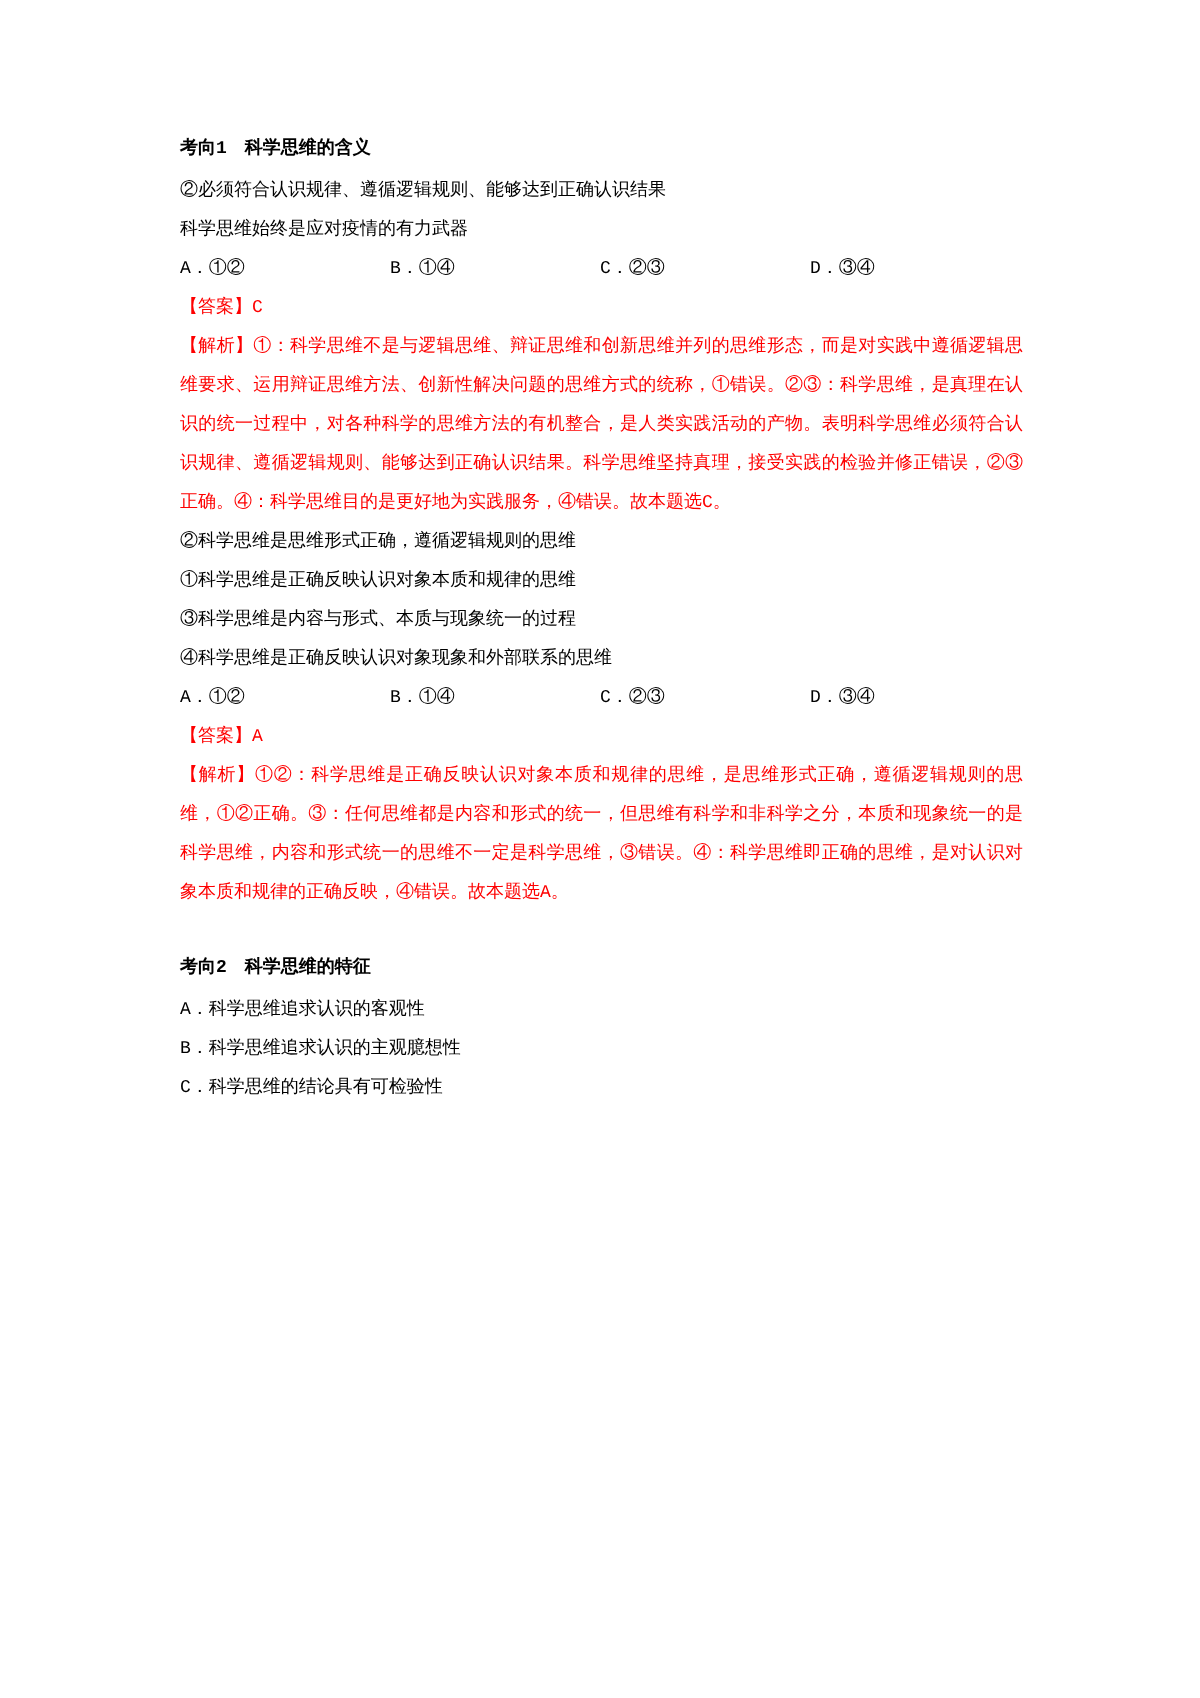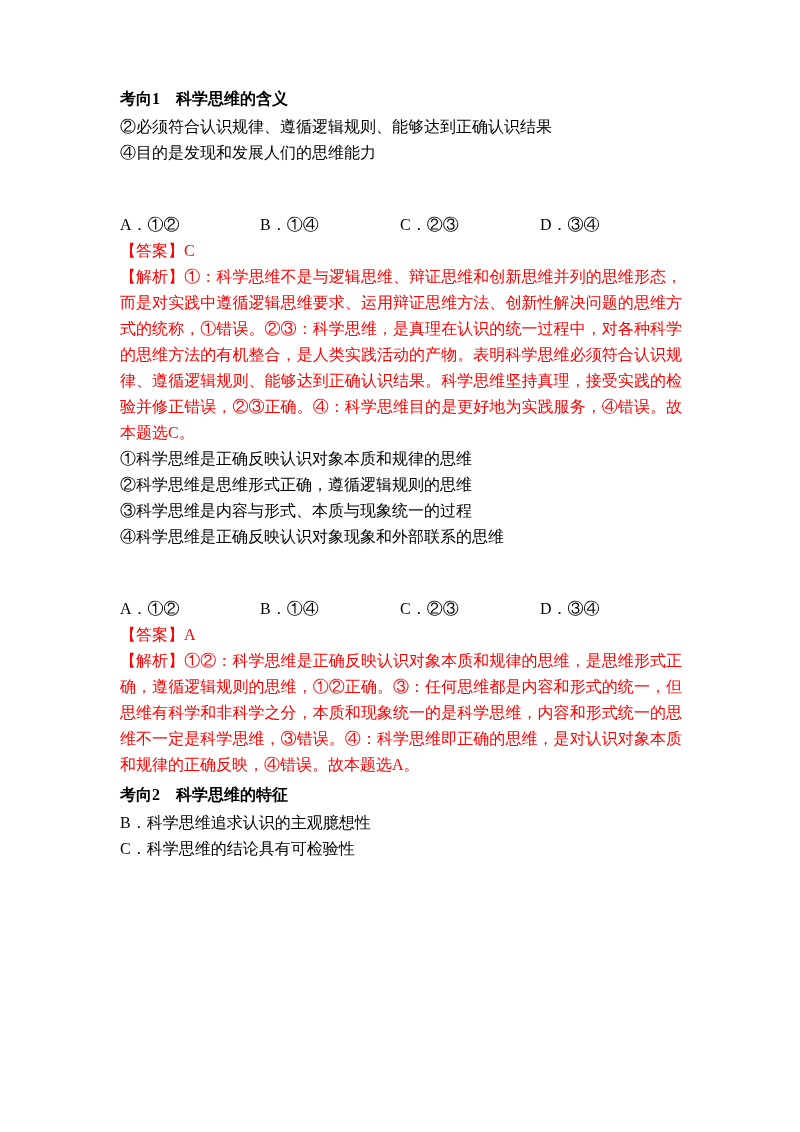--- a/index.html
+++ b/index.html
@@ -11,65 +11,67 @@
     overflow: hidden;
   }
   .page {
     position: relative;
     width: 800px;
     height: 1132px;
     background: var(--page-bg, #ffffff);
     padding: 86px 118px 0 120px;
   }
   .line {
-    font-size: 16px;
+    font-size: 12px;
     line-height: 26px;
     color: var(--text-color, #000000);
     text-align: justify;
     word-break: break-all;
+    font-family: Liberation Mono, monospace;
   }
   .heading {
     font-weight: 700;
-    margin-top: 4px;
+    margin-top: 24px;
     margin-bottom: 2px;
   }
   .heading:first-child { margin-top: 0; }
   .answer, .analysis {
     color: var(--answer-red, #fe0000);
   }
   .choices {
     display: flex;
     text-align: left;
   }
-  .choice { width: 140px; flex: 0 0 auto; margin-top: 46px; }
+  .choice { width: 140px; flex: 0 0 auto; }
   .choice:last-child { width: auto; }
 </style>
 </head>
 <body>
 
 <main class="page">
     <p class="line heading">考向1　科学思维的含义</p>
     <p class="line option">②必须符合认识规律、遵循逻辑规则、能够达到正确认识结果</p>
-    <p class="line option">④目的是发现和发展人们的思维能力</p>
+    <p class="line option">科学思维始终是应对疫情的有力武器</p>
     <p class="line choices">
       <span class="choice">A．①②</span>
       <span class="choice">B．①④</span>
       <span class="choice">C．②③</span>
       <span class="choice">D．③④</span>
     </p>
     <p class="line answer">【答案】C</p>
     <p class="line analysis">【解析】①：科学思维不是与逻辑思维、辩证思维和创新思维并列的思维形态，而是对实践中遵循逻辑思维要求、运用辩证思维方法、创新性解决问题的思维方式的统称，①错误。②③：科学思维，是真理在认识的统一过程中，对各种科学的思维方法的有机整合，是人类实践活动的产物。表明科学思维必须符合认识规律、遵循逻辑规则、能够达到正确认识结果。科学思维坚持真理，接受实践的检验并修正错误，②③正确。④：科学思维目的是更好地为实践服务，④错误。故本题选C。</p>
+    <p class="line option">②科学思维是思维形式正确，遵循逻辑规则的思维</p>
     <p class="line option">①科学思维是正确反映认识对象本质和规律的思维</p>
-    <p class="line option">②科学思维是思维形式正确，遵循逻辑规则的思维</p>
     <p class="line option">③科学思维是内容与形式、本质与现象统一的过程</p>
     <p class="line option">④科学思维是正确反映认识对象现象和外部联系的思维</p>
     <p class="line choices">
       <span class="choice">A．①②</span>
       <span class="choice">B．①④</span>
       <span class="choice">C．②③</span>
       <span class="choice">D．③④</span>
     </p>
     <p class="line answer">【答案】A</p>
     <p class="line analysis">【解析】①②：科学思维是正确反映认识对象本质和规律的思维，是思维形式正确，遵循逻辑规则的思维，①②正确。③：任何思维都是内容和形式的统一，但思维有科学和非科学之分，本质和现象统一的是科学思维，内容和形式统一的思维不一定是科学思维，③错误。④：科学思维即正确的思维，是对认识对象本质和规律的正确反映，④错误。故本题选A。</p>
     <p class="line heading">考向2　科学思维的特征</p>
+    <p class="line option">A．科学思维追求认识的客观性</p>
     <p class="line option">B．科学思维追求认识的主观臆想性</p>
     <p class="line option">C．科学思维的结论具有可检验性</p>
   </main>
 
 </body></html>

